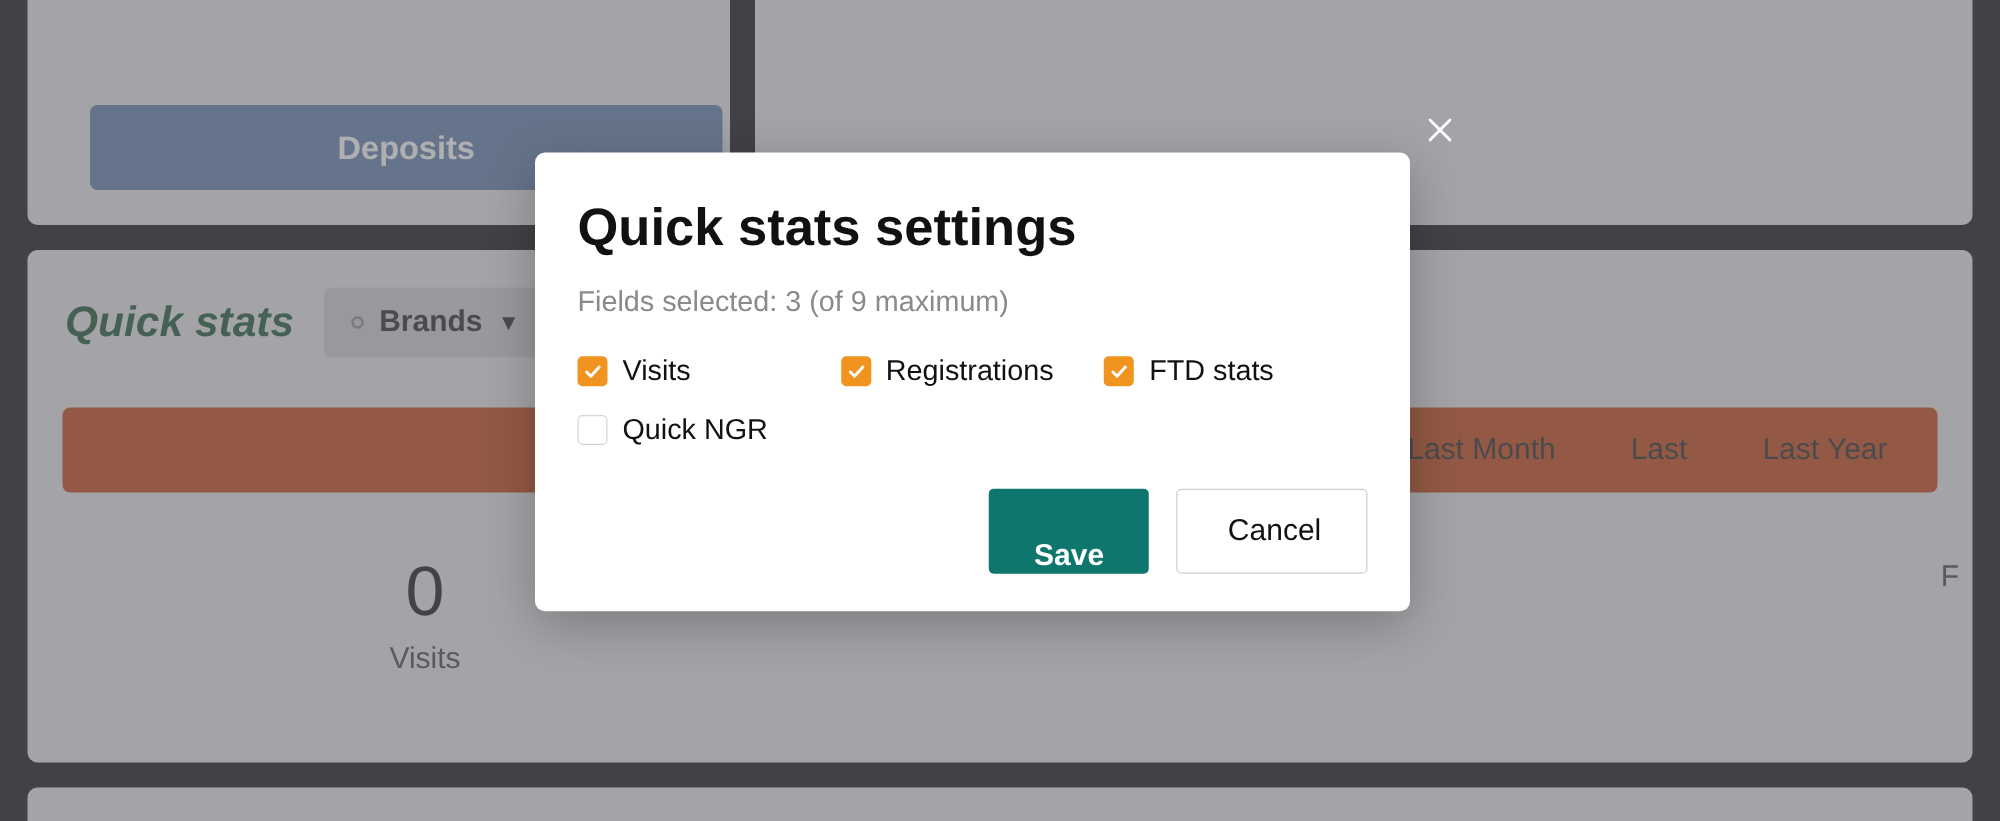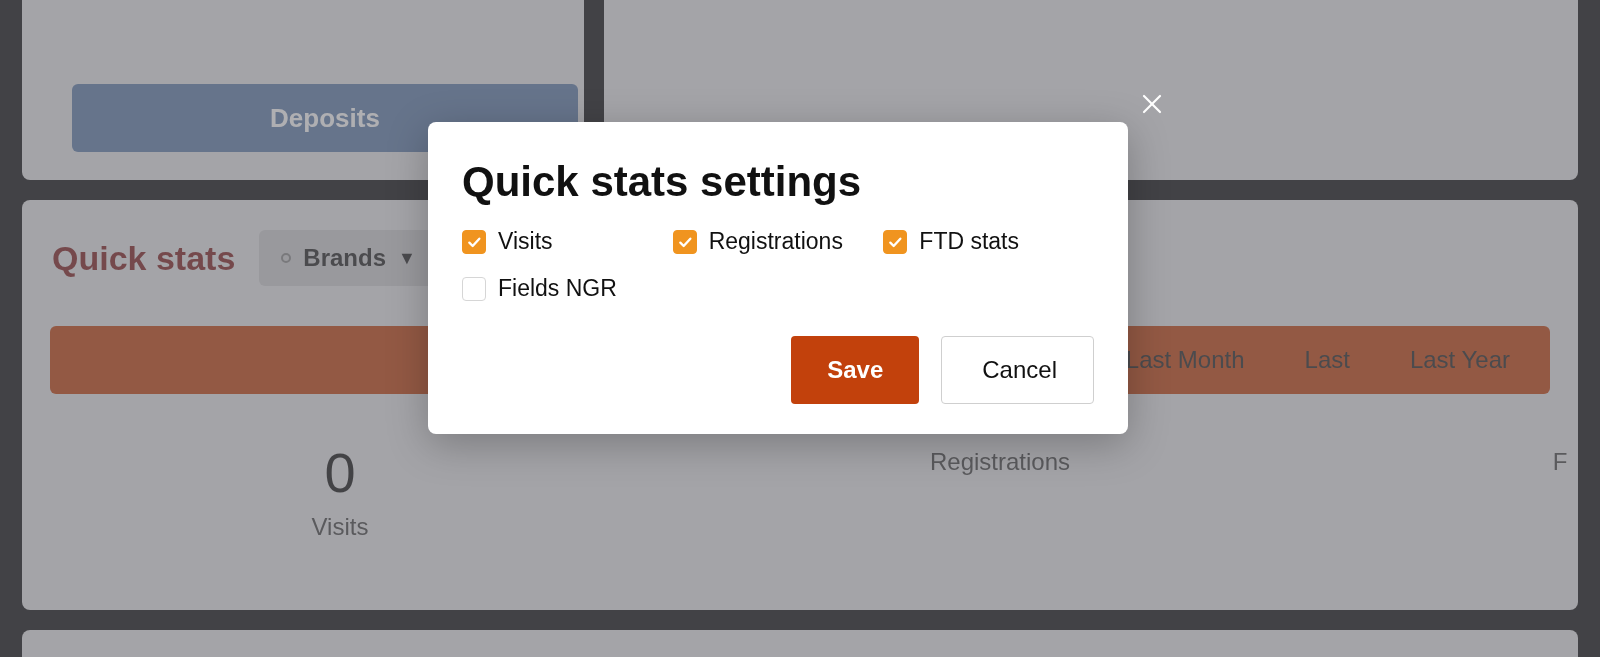--- a/index.html
+++ b/index.html
@@ -18,21 +18,21 @@
   .withdraw-btn {
     position: absolute; left: 50px; bottom: 28px; width: 506px; height: 68px;
     background: #5d7da9; color: #fff; border: none; border-radius: 6px;
     font-size: 26px; font-weight: 600; display: flex; align-items: center; justify-content: center;
   }
 
   .card-topright { left: 604px; top: -140px; width: 974px; height: 320px; }
 
   .card-quick { left: 22px; top: 200px; width: 1556px; height: 410px; padding: 30px; }
   .quick-header { display: flex; align-items: center; gap: 24px; }
-  .quick-title { font-size: 34px; font-weight: 600; color: #7f1d1d; }
+  .quick-title { font-size: 34px; font-weight: 600; color: #14532d; font-style: italic; }
   .brands-dd {
     background: #cfcfd1; border: none; padding: 14px 22px; border-radius: 6px;
     font-size: 24px; color: #222; display: flex; align-items: center; gap: 12px; font-weight: bold;
   }
   .brands-dd .dot { width: 10px; height: 10px; border: 2px solid #888; border-radius: 50%; }
   .brands-dd .caret { font-size: 18px; }
 
   .period-bar {
     position: absolute; left: 50px; right: 50px; top: 326px; height: 68px;
     background: #c2410c; border-radius: 6px; display: flex; align-items: center;
@@ -71,21 +71,21 @@
     width: 24px; height: 24px; border-radius: 4px; border: 1.5px solid #d6d6d6;
     display: flex; align-items: center; justify-content: center; flex: 0 0 24px;
   }
   .chk.checked { background: #f0941f; border-color: #f0941f; }
   .chk svg { width: 16px; height: 16px; }
   .modal-actions { display: flex; justify-content: flex-end; gap: 22px; }
   .btn {
     height: 68px; padding: 0 36px; border-radius: 4px; font-size: 24px; font-weight: 600;
     display: flex; align-items: center; justify-content: center; cursor: pointer;
   }
-  .btn-save { background: #c2410c; color: #fff; border: none; min-width: 126px; }
+  .btn-save { background: #0f766e; color: #fff; border: none; min-width: 126px; align-items: flex-end; }
   .btn-cancel { background: #fff; color: #111; border: 1.5px solid #cfcfcf; min-width: 150px; font-weight: 500; padding-left: 40px; }
 </style>
 </head>
 <body>
 
 <div class="card card-balance">
 
   <button class="withdraw-btn">
     <span>Deposits</span>
   </button>
@@ -129,20 +129,21 @@
 
 <div class="close-x">
   <svg viewBox="0 0 24 24" fill="none" stroke="#fff" stroke-width="2.2" stroke-linecap="round">
     <line x1="4" y1="4" x2="20" y2="20"></line>
       <line x1="20" y1="4" x2="4" y2="20"></line>
   </svg>
 </div>
 
 <div class="modal">
   <div class="modal-title">Quick stats settings</div>
+  <div class="modal-sub">Fields selected: 3 (of 9 maximum)</div>
 
   <div class="check-grid">
     <label class="check-item">
       <span class="chk checked">
         <svg viewBox="0 0 24 24" fill="none" stroke="#fff" stroke-width="3.5" stroke-linecap="round" stroke-linejoin="round">
             <polyline points="5 13 10 18 20 7"></polyline>
           </svg>
       </span>
       <span>Visits</span>
     </label>
@@ -157,21 +158,21 @@
     <label class="check-item">
       <span class="chk checked">
         <svg viewBox="0 0 24 24" fill="none" stroke="#fff" stroke-width="3.5" stroke-linecap="round" stroke-linejoin="round">
             <polyline points="5 13 10 18 20 7"></polyline>
           </svg>
       </span>
       <span>FTD stats</span>
     </label>
     <label class="check-item">
       <span class="chk"></span>
-      <span>Fields NGR</span>
+      <span>Quick NGR</span>
     </label>
   </div>
 
   <div class="modal-actions">
     <button class="btn btn-save">
       <span>Save</span>
     </button>
     <button class="btn btn-cancel">
       <span>Cancel</span>
     </button>

